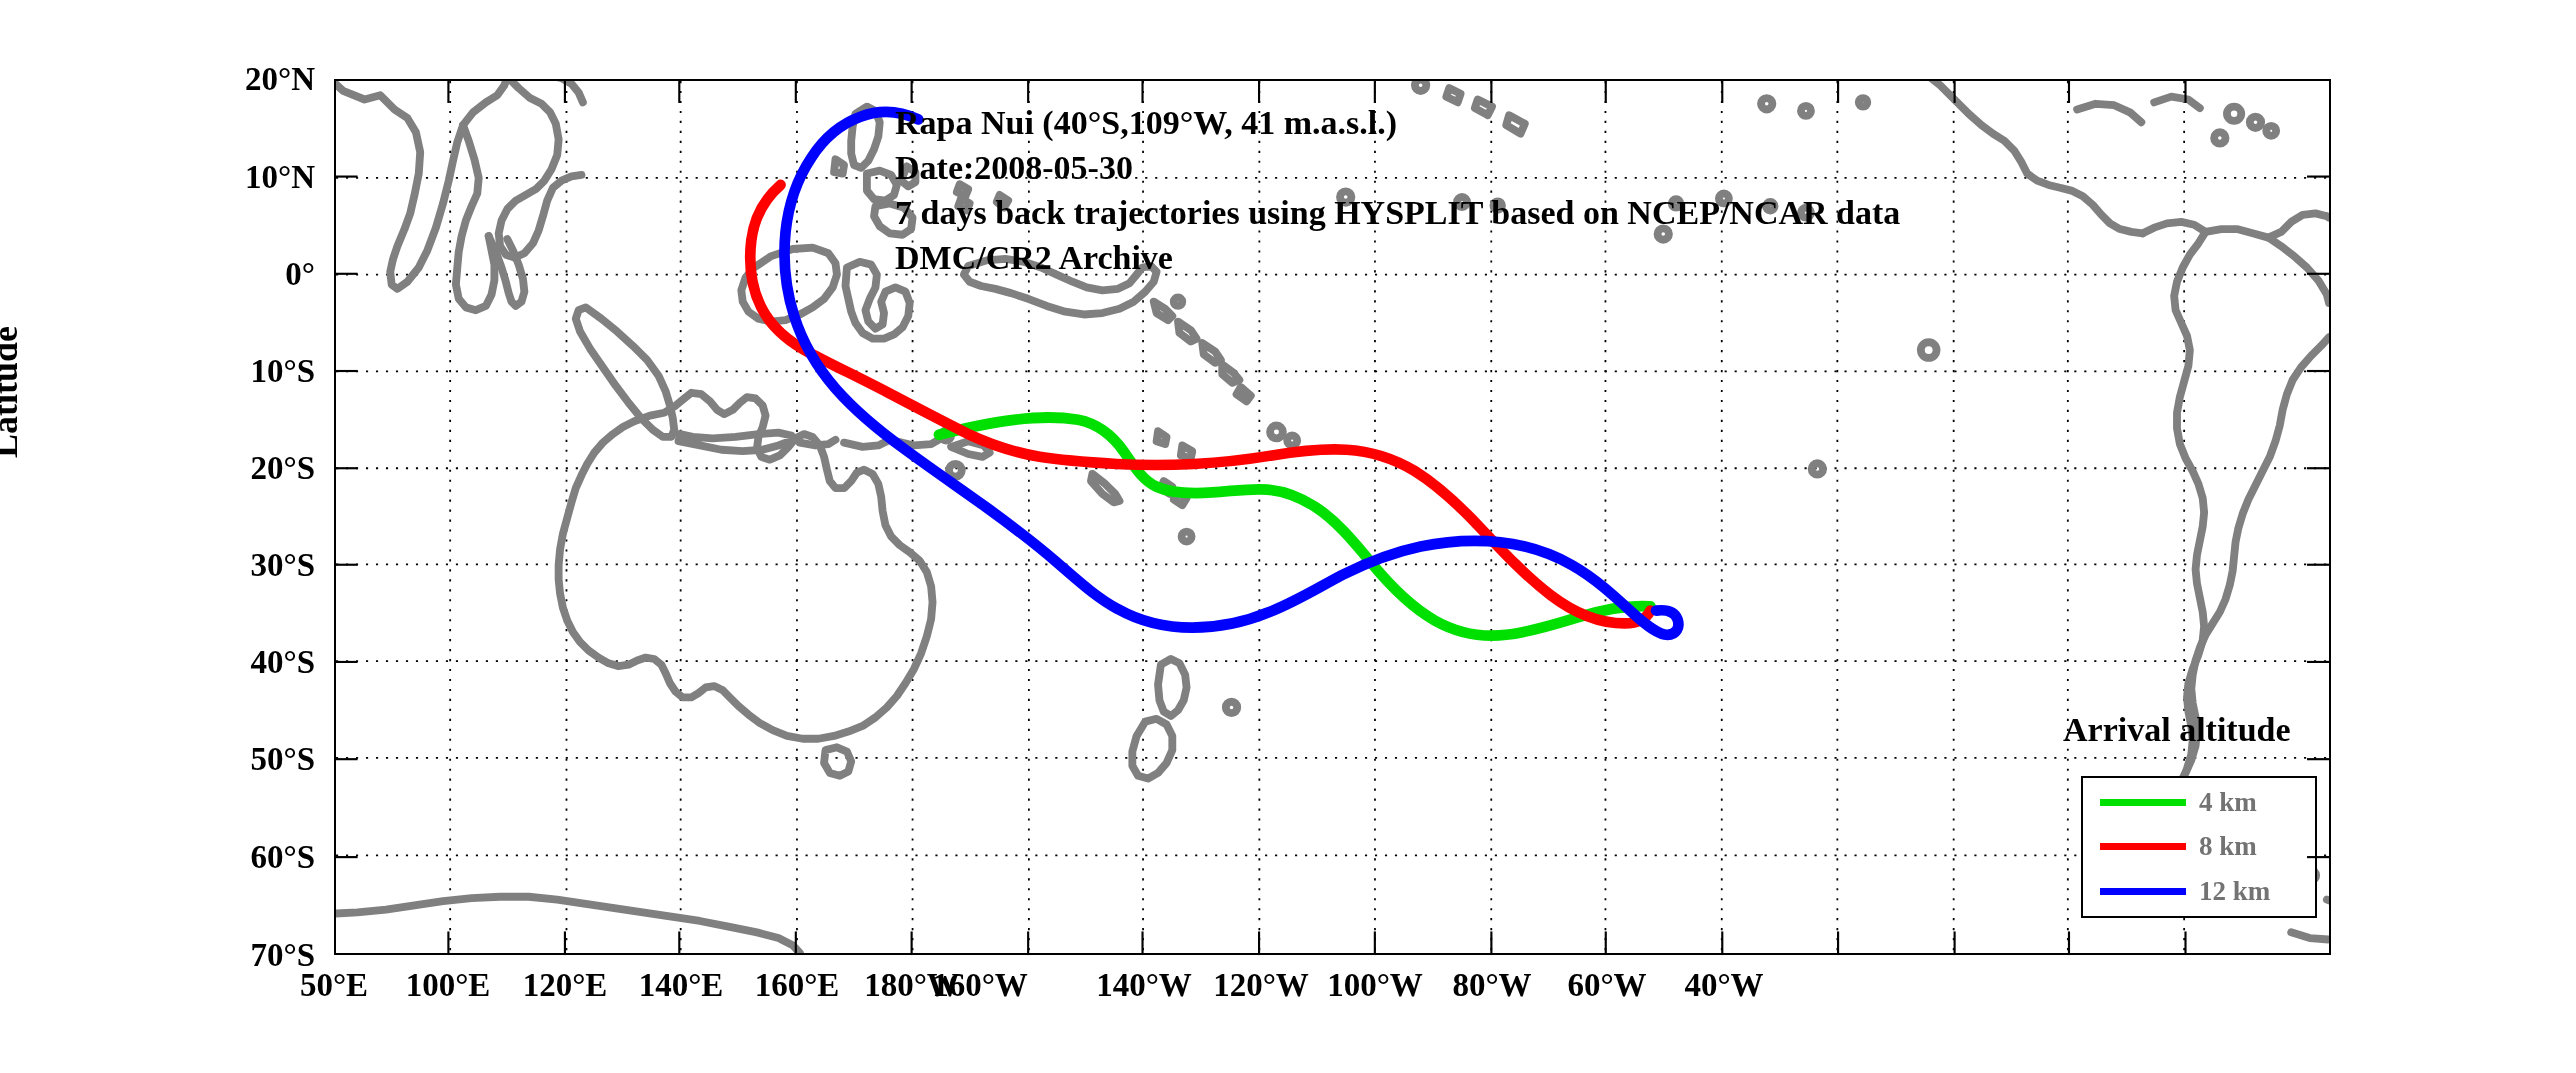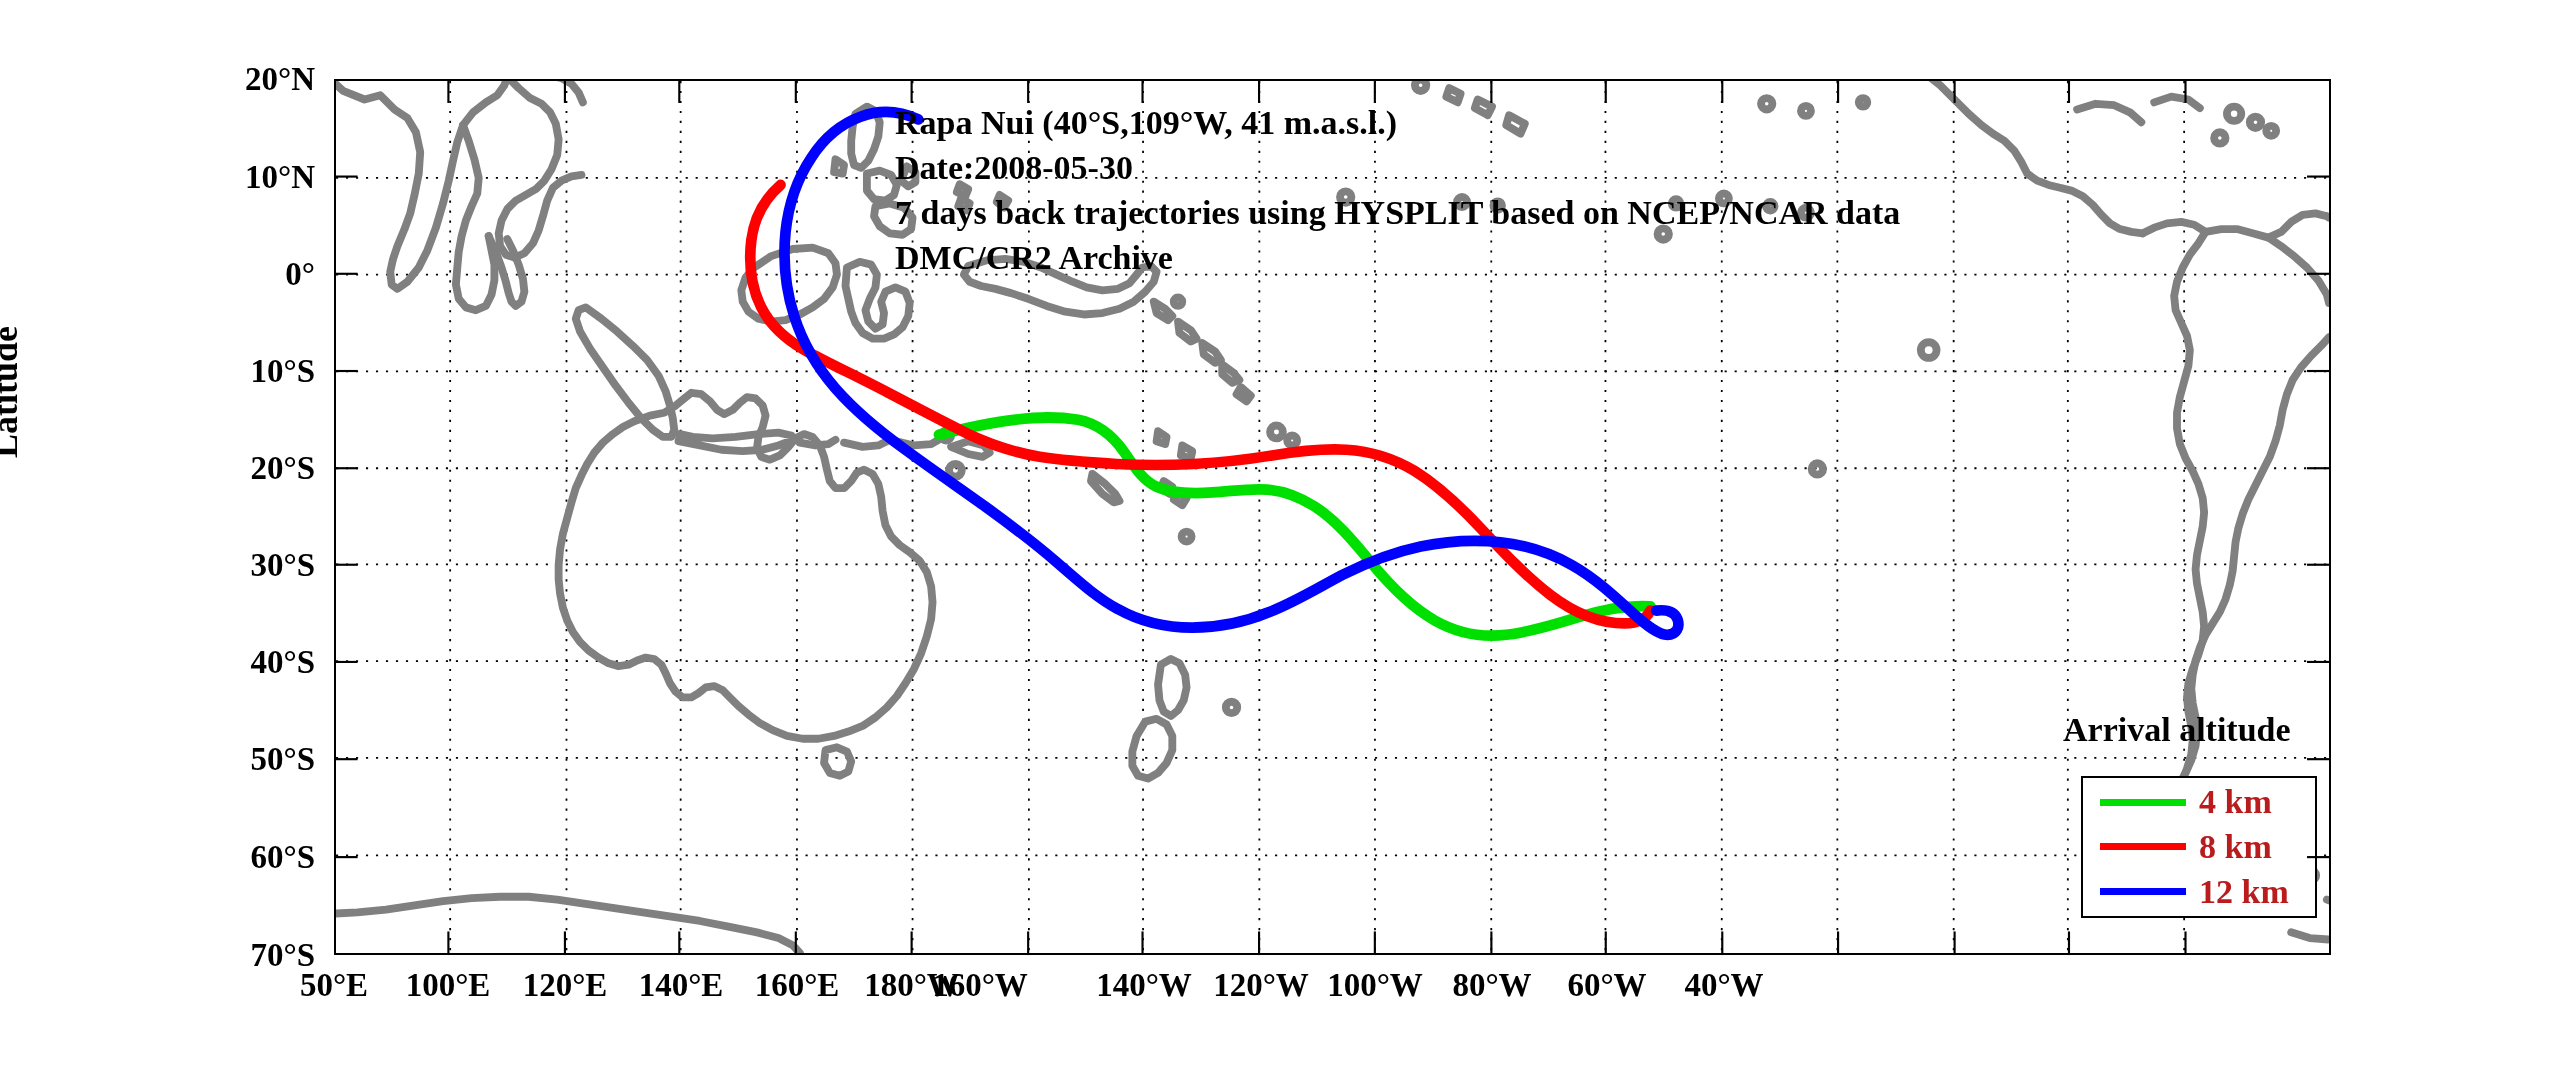--- a/index.html
+++ b/index.html
@@ -46,22 +46,22 @@
     position:absolute;left:2081px;top:776px;width:236px;height:142px;
     border:2.1px solid #000;background:#fff;box-sizing:border-box;
   }
   .legend-row{
     position:absolute;left:0;width:100%;height:43px;display:flex;align-items:center;
   }
   .legend-swatch{
     margin-left:17px;width:86px;height:6.4px;display:block;flex:0 0 auto;
   }
   .legend-label{
-    margin-left:13px;font-size:34px;font-weight:bold;
-    font-family:"Liberation Serif",serif;color:#b91c1c;white-space:nowrap;line-height:1;
+    margin-left:13px;font-size:27px;font-weight:bold;
+    font-family:"Liberation Serif",serif;color:#737373;white-space:nowrap;line-height:1;
   }
 </style>
 </head>
 <body>
 
 <div id="root">
 
   <div id="ylabel">Latitude</div>
 
   <div id="plot">

